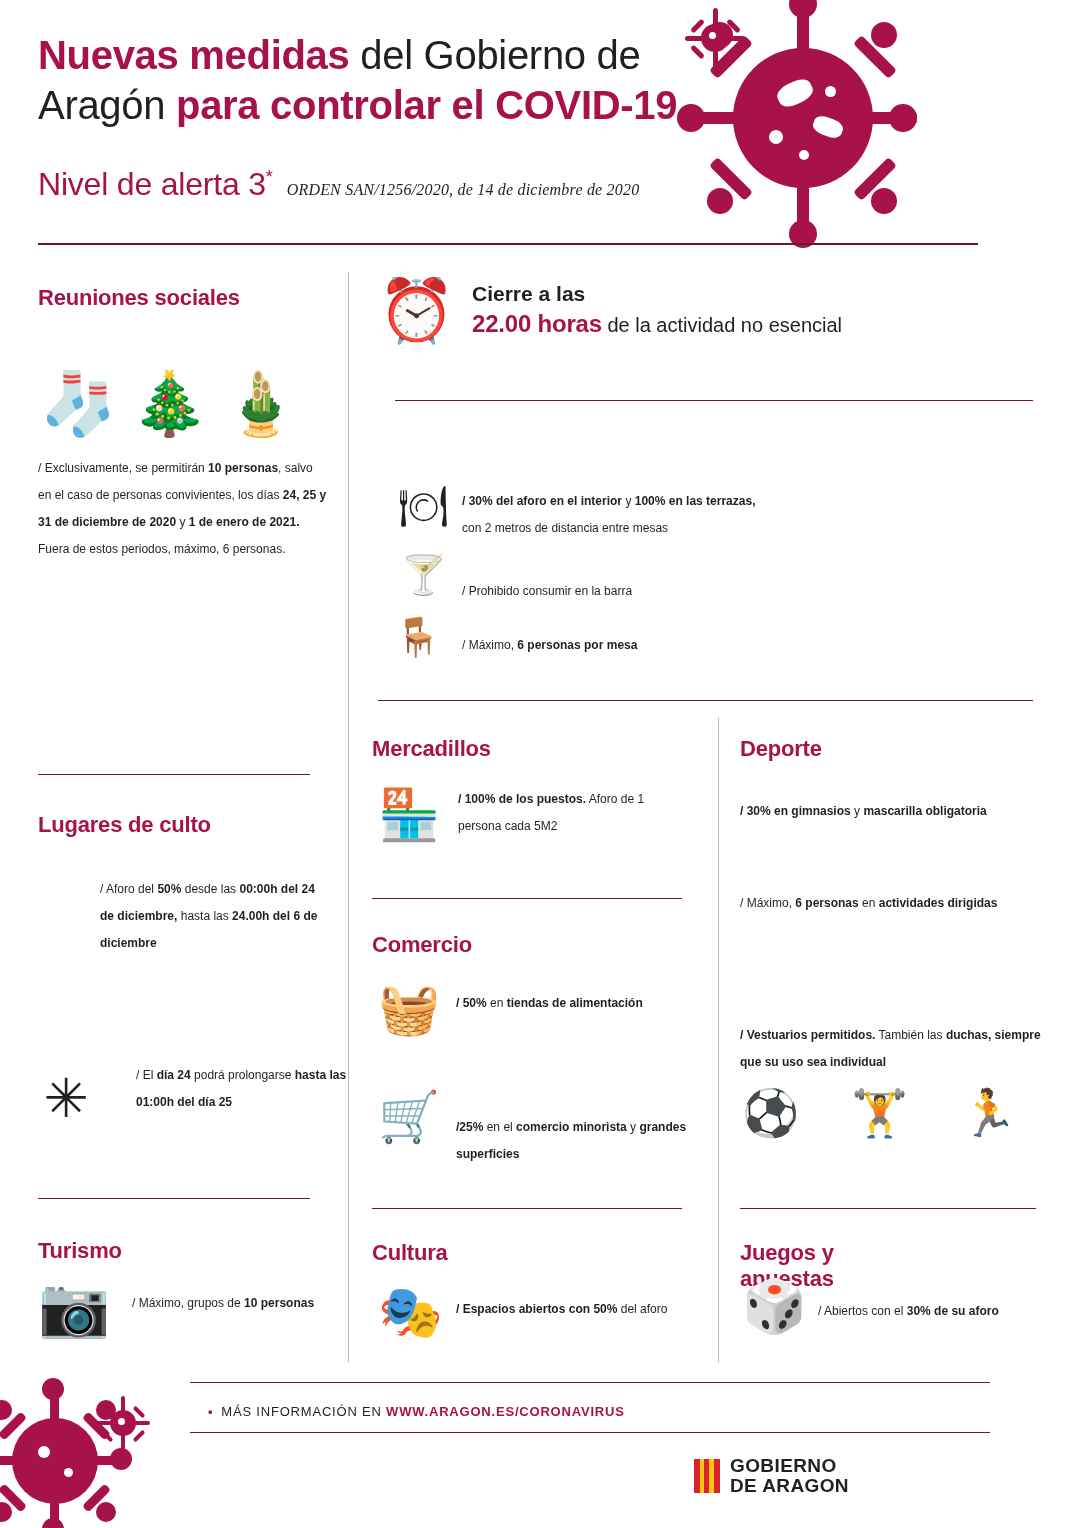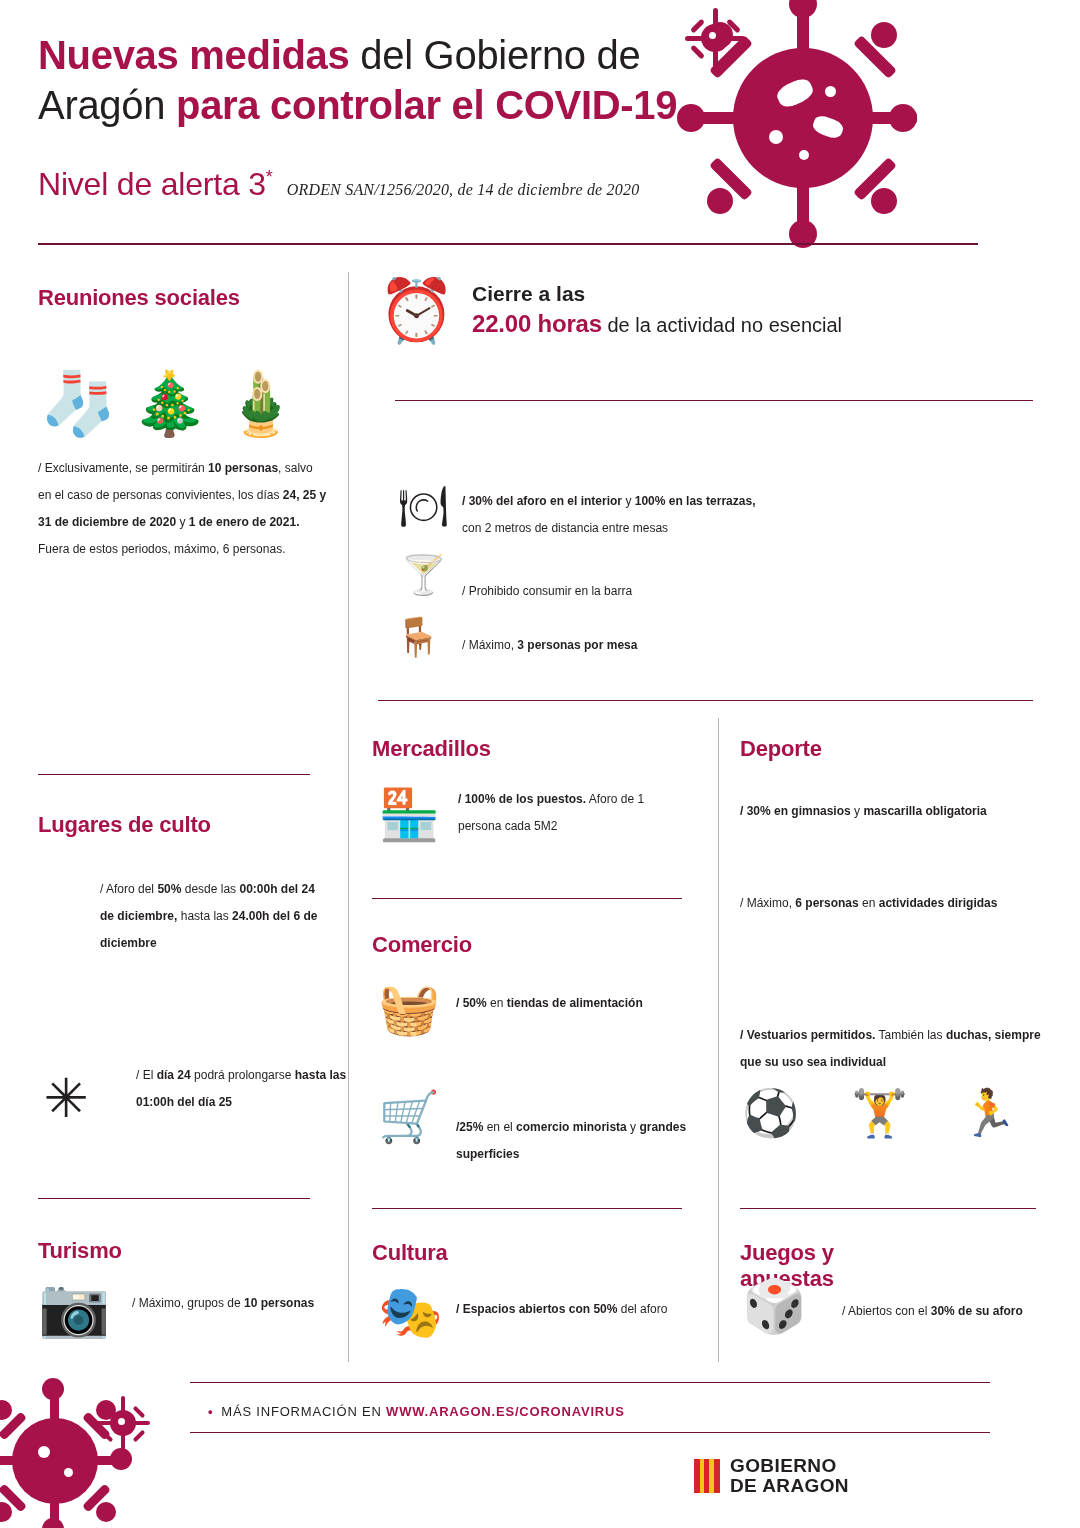--- a/index.html
+++ b/index.html
@@ -199,21 +199,21 @@
   #dep-1 { top: 798px; left: 740px; width: 300px; }
   #dep-2 { top: 890px; left: 740px; width: 300px; }
   #dep-3 { top: 980px; left: 740px; width: 310px; margin-top: 42px; }
   #dep-emoji {
     top: 1090px; left: 742px; width: 300px;
     display: flex; gap: 52px; font-size: 46px; line-height: 1;
   }
   #rule-right-1 { top: 1208px; left: 740px; width: 296px; }
   #juegos-title { top: 1240px; left: 740px; }
   #jue-emoji { top: 1280px; left: 742px; font-size: 52px; line-height: 1; }
-  #jue-text { top: 1298px; left: 818px; width: 220px; margin-left: 24px; }
+  #jue-text { top: 1298px; left: 818px; width: 220px; }
 
   
   #rule-footer-top { top: 1382px; left: 190px; width: 800px; }
   .footer-info {
     position: absolute;
     top: 1404px;
     left: 208px;
     font-size: 13px;
     letter-spacing: 0.8px;
     color: #231f20;
@@ -384,21 +384,21 @@
     <b>/ 30% del aforo en el interior</b><span> y </span><b>100% en las terrazas,</b><br><span>con 2 metros de distancia entre mesas</span>
   </div>
 
   <div class="block" id="hs-emoji-2">🍸</div>
   <div class="block txt" id="hs-text-2">
     <span>/ Prohibido consumir en la barra</span>
   </div>
 
   <div class="block" id="hs-emoji-3">🪑</div>
   <div class="block txt" id="hs-text-3">
-    <span>/ Máximo, </span><b>3 personas por mesa</b>
+    <span>/ Máximo, </span><b>6 personas por mesa</b>
   </div>
 
   <div class="rule" id="rule-mid-2"></div>
 
   <div class="block sec-title" id="mercadillos-title">Mercadillos</div>
   <div class="block" id="merc-emoji">🏪</div>
   <div class="block txt" id="merc-text">
     <b>/ 100% de los puestos.</b><span> Aforo de 1 persona cada 5M2</span>
   </div>
 

